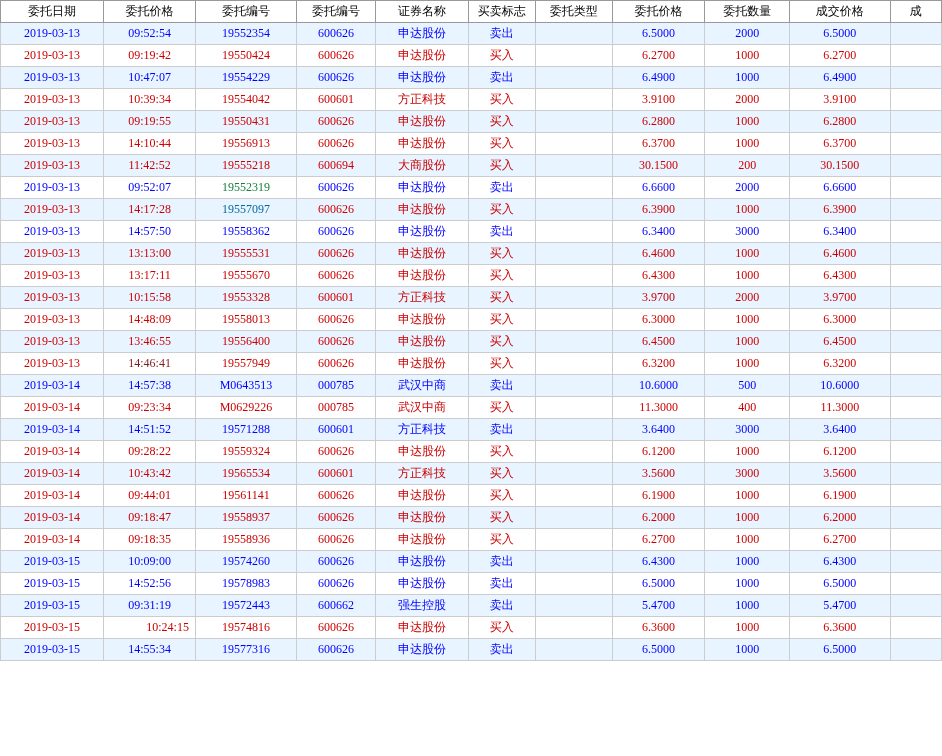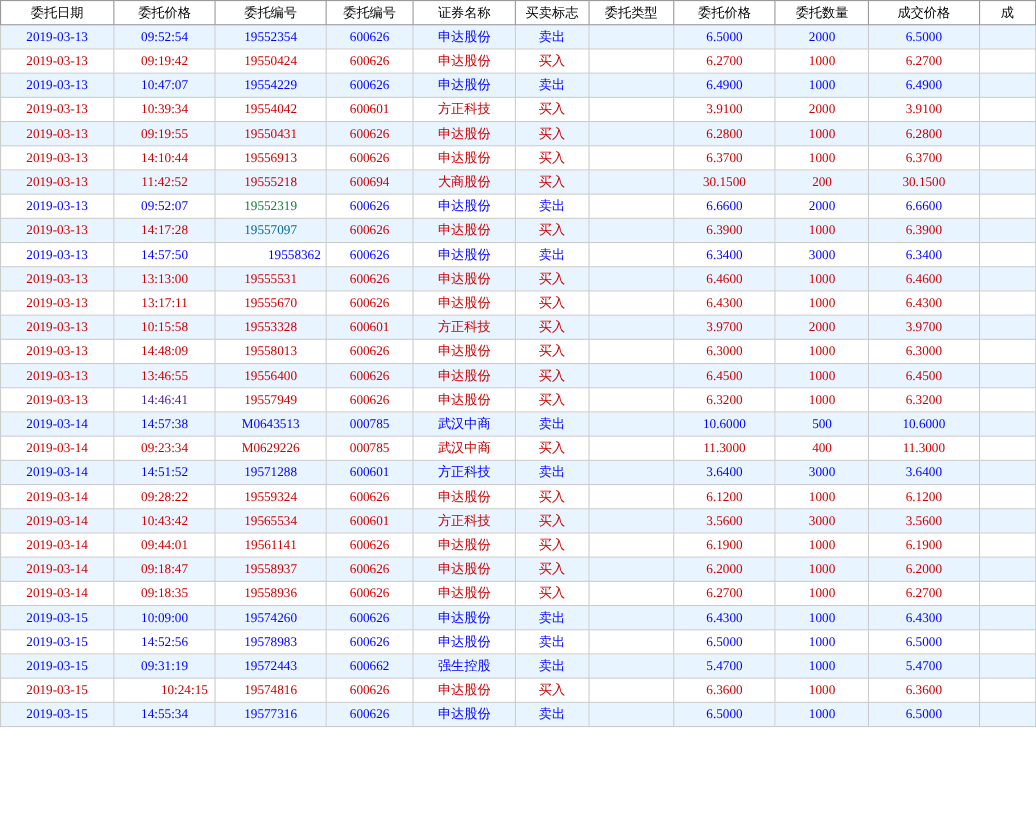--- a/index.html
+++ b/index.html
@@ -195,21 +195,21 @@
           <td class="col-buysell" style="color: rgb(204, 0, 0);">买入</td>
           <td class="col-type" style="color: rgb(204, 0, 0);"></td>
           <td class="col-price" style="color: rgb(204, 0, 0);">6.3900</td>
           <td class="col-qty" style="color: rgb(204, 0, 0);">1000</td>
           <td class="col-deal" style="color: rgb(204, 0, 0);">6.3900</td>
           <td class="col-extra" style="color: rgb(204, 0, 0);"></td>
         </tr>
         <tr>
           <td class="col-date" style="color: rgb(0, 0, 255);">2019-03-13</td>
           <td class="col-time" style="color: rgb(0, 0, 255);">14:57:50</td>
-          <td class="col-id" style="color: rgb(0, 0, 255); text-align: right;">19558362</td>
+          <td class="col-id" style="color: rgb(0, 0, 255);">19558362</td>
           <td class="col-code" style="color: rgb(0, 0, 255);">600626</td>
           <td class="col-name" style="color: rgb(0, 0, 255);">申达股份</td>
           <td class="col-buysell" style="color: rgb(0, 0, 255);">卖出</td>
           <td class="col-type" style="color: rgb(0, 0, 255);"></td>
           <td class="col-price" style="color: rgb(0, 0, 255);">6.3400</td>
           <td class="col-qty" style="color: rgb(0, 0, 255);">3000</td>
           <td class="col-deal" style="color: rgb(0, 0, 255);">6.3400</td>
           <td class="col-extra" style="color: rgb(0, 0, 255);"></td>
         </tr>
         <tr>
@@ -272,21 +272,21 @@
           <td class="col-name" style="color: rgb(204, 0, 0);">申达股份</td>
           <td class="col-buysell" style="color: rgb(204, 0, 0);">买入</td>
           <td class="col-type" style="color: rgb(204, 0, 0);"></td>
           <td class="col-price" style="color: rgb(204, 0, 0);">6.4500</td>
           <td class="col-qty" style="color: rgb(204, 0, 0);">1000</td>
           <td class="col-deal" style="color: rgb(204, 0, 0);">6.4500</td>
           <td class="col-extra" style="color: rgb(204, 0, 0);"></td>
         </tr>
         <tr>
           <td class="col-date" style="color: rgb(204, 0, 0);">2019-03-13</td>
-          <td class="col-time" style="color: #4c1d95;">14:46:41</td>
+          <td class="col-time" style="color: #7f1d1d;">14:46:41</td>
           <td class="col-id" style="color: rgb(204, 0, 0);">19557949</td>
           <td class="col-code" style="color: rgb(204, 0, 0);">600626</td>
           <td class="col-name" style="color: rgb(204, 0, 0);">申达股份</td>
           <td class="col-buysell" style="color: rgb(204, 0, 0);">买入</td>
           <td class="col-type" style="color: rgb(204, 0, 0);"></td>
           <td class="col-price" style="color: rgb(204, 0, 0);">6.3200</td>
           <td class="col-qty" style="color: rgb(204, 0, 0);">1000</td>
           <td class="col-deal" style="color: rgb(204, 0, 0);">6.3200</td>
           <td class="col-extra" style="color: rgb(204, 0, 0);"></td>
         </tr>

